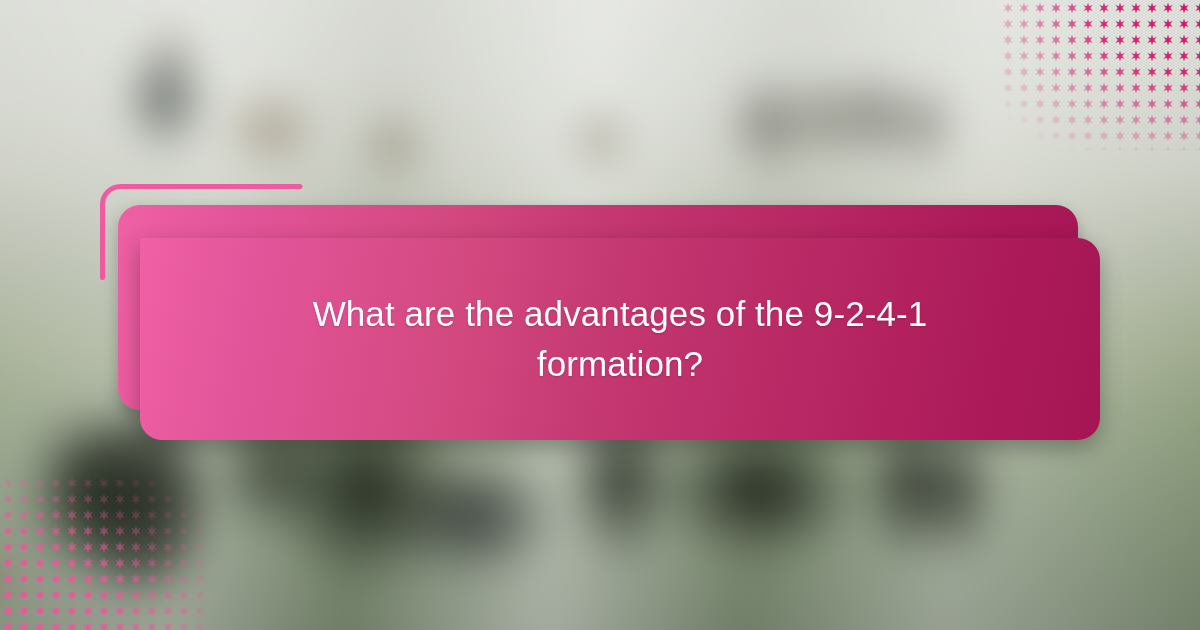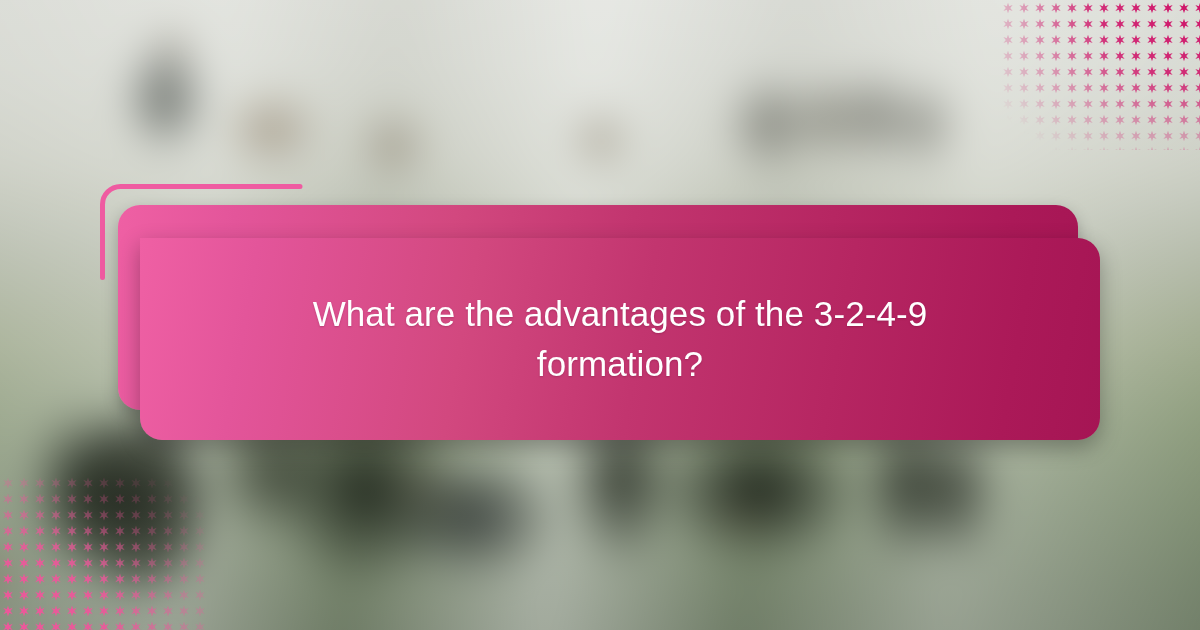--- a/index.html
+++ b/index.html
@@ -217,16 +217,16 @@
     <svg width="204" height="96" viewBox="0 0 204 96" xmlns="http://www.w3.org/2000/svg">
       <path d="M200 2.5 H20.5 A18 18 0 0 0 2.5 20.5 V93.5" fill="none" stroke="#ef5ba1" stroke-width="5" stroke-linecap="round"></path>
     </svg>
   </div>
 
   <div class="card" id="card-back"></div>
 
   <div id="card-seam"></div>
 
   <div class="card" id="card-front">
-    <div id="question-text">What are the advantages of the 3-2-4-9 formation?</div>
+    <div id="question-text">What are the advantages of the 9-2-4-1 formation?</div>
   </div>
 
 </div>
 
 </body></html>

